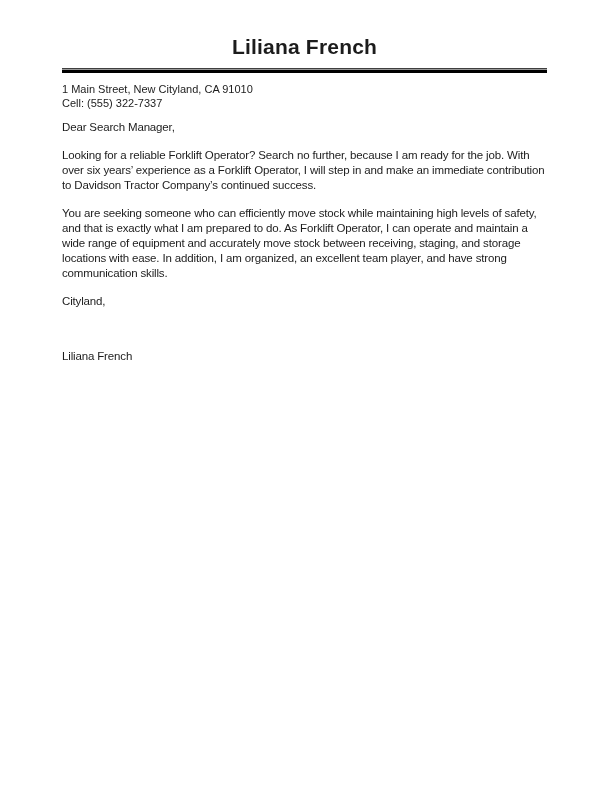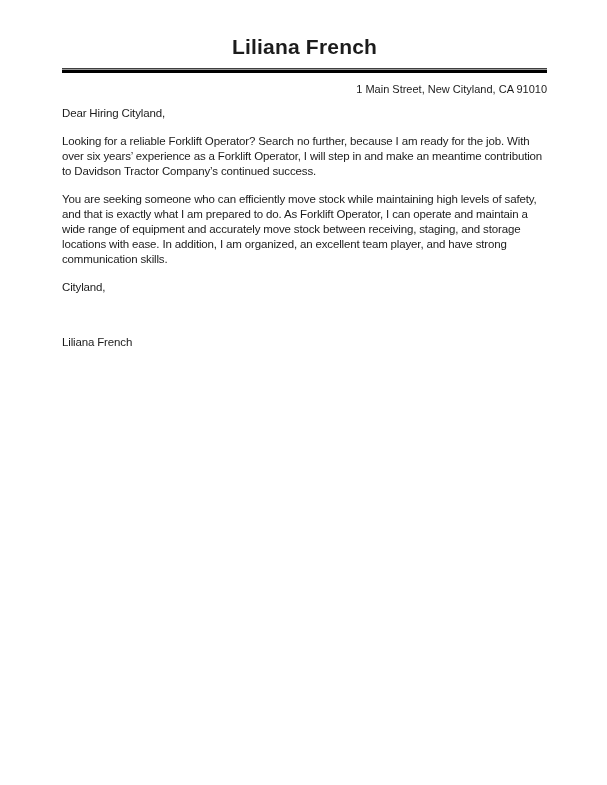--- a/index.html
+++ b/index.html
@@ -39,21 +39,21 @@
     height: 5px;
     background: linear-gradient(
       to bottom,
       var(--rule-top) 0, var(--rule-top) 1px,
       var(--rule-mid) 1px, var(--rule-mid) 2px,
       var(--rule-bottom) 2px, var(--rule-bottom) 5px
     );
   }
   .contact-block {
     margin-top: 9px;
-    text-align: right;
+    text-align: left;
     font-size: 11px;
     line-height: 14px;
   }
   .letter-body {
     font-size: 11.5px;
     line-height: 15px;
     letter-spacing: -0.15px;
     max-width: 486px;
   }
   .salutation { margin-top: 10px; }
@@ -64,27 +64,28 @@
 </head>
 <body>
 
 <div class="page">
 
   <header>
     <h1 class="author-name">Liliana French</h1>
     <div class="header-rule"></div>
     <div class="contact-block">
       <div>1 Main Street, New Cityland, CA 91010</div>
+      <div>Cell: (555) 322-7337</div>
     </div>
   </header>
 
   <main class="letter-body">
-    <div class="salutation">Dear Hiring Cityland,</div>
+    <div class="salutation">Dear Search Manager,</div>
 
-    <p class="paragraph">Looking for a reliable Forklift Operator? Search no further, because I am ready for the job. With over six years’ experience as a Forklift Operator, I will step in and make an meantime contribution to Davidson Tractor Company’s continued success.</p>
+    <p class="paragraph">Looking for a reliable Forklift Operator? Search no further, because I am ready for the job. With over six years’ experience as a Forklift Operator, I will step in and make an immediate contribution to Davidson Tractor Company’s continued success.</p>
 
     <p class="paragraph">You are seeking someone who can efficiently move stock while maintaining high levels of safety, and that is exactly what I am prepared to do. As Forklift Operator, I can operate and maintain a wide range of equipment and accurately move stock between receiving, staging, and storage locations with ease. In addition, I am organized, an excellent team player, and have strong communication skills.</p>
 
 
     <div class="closing">Cityland,</div>
 
     <div class="signature">Liliana French</div>
   </main>
 
 </div>

